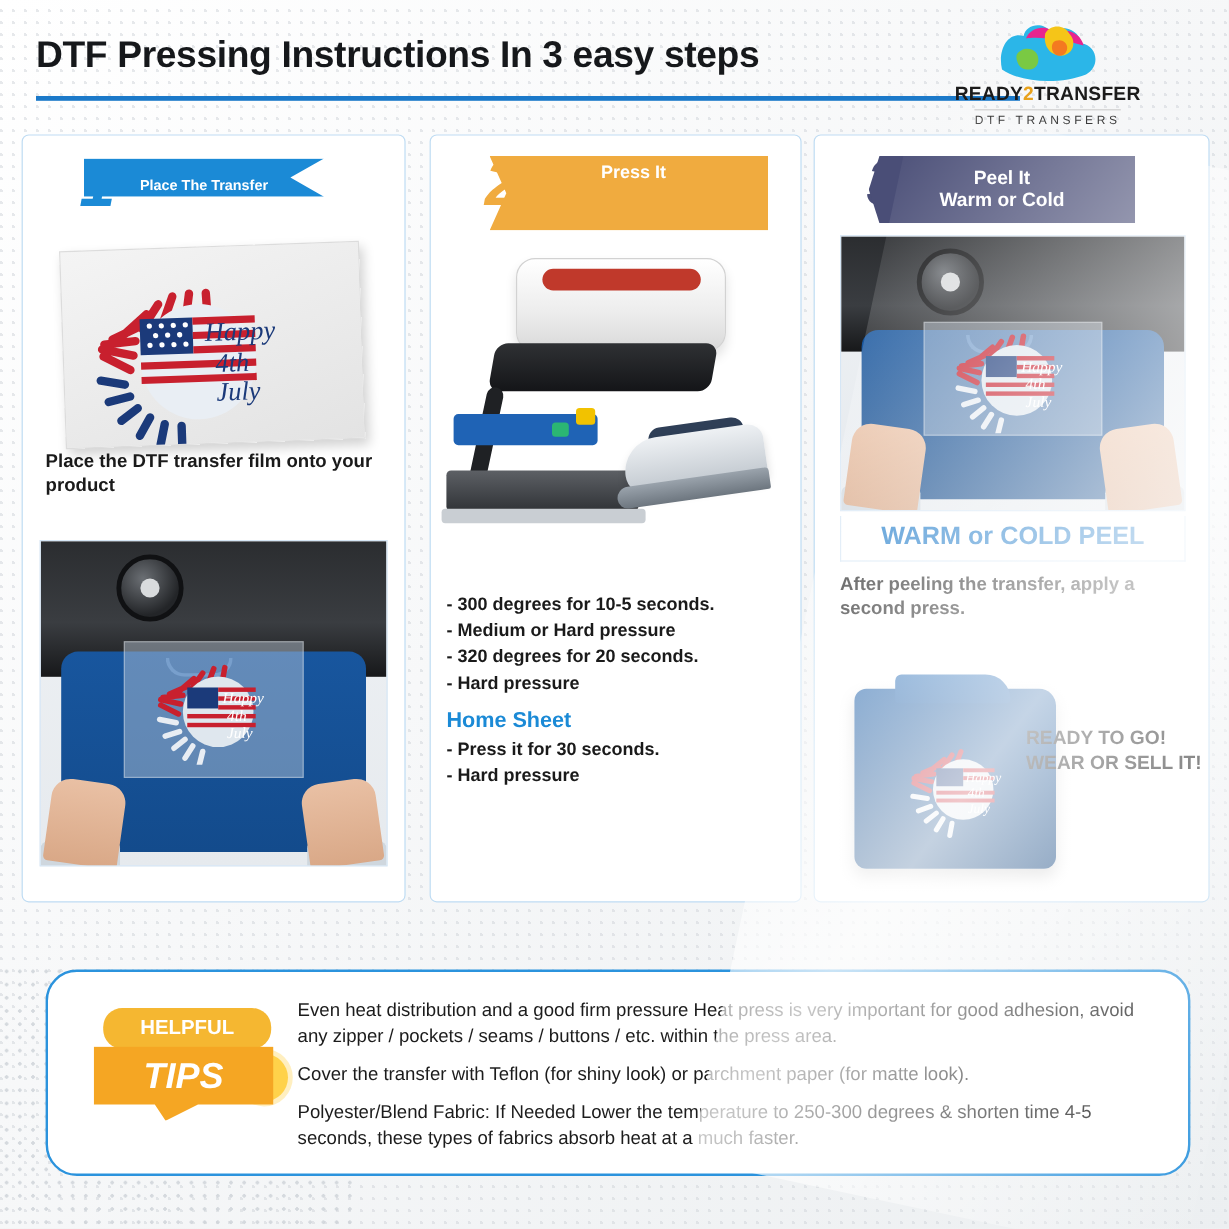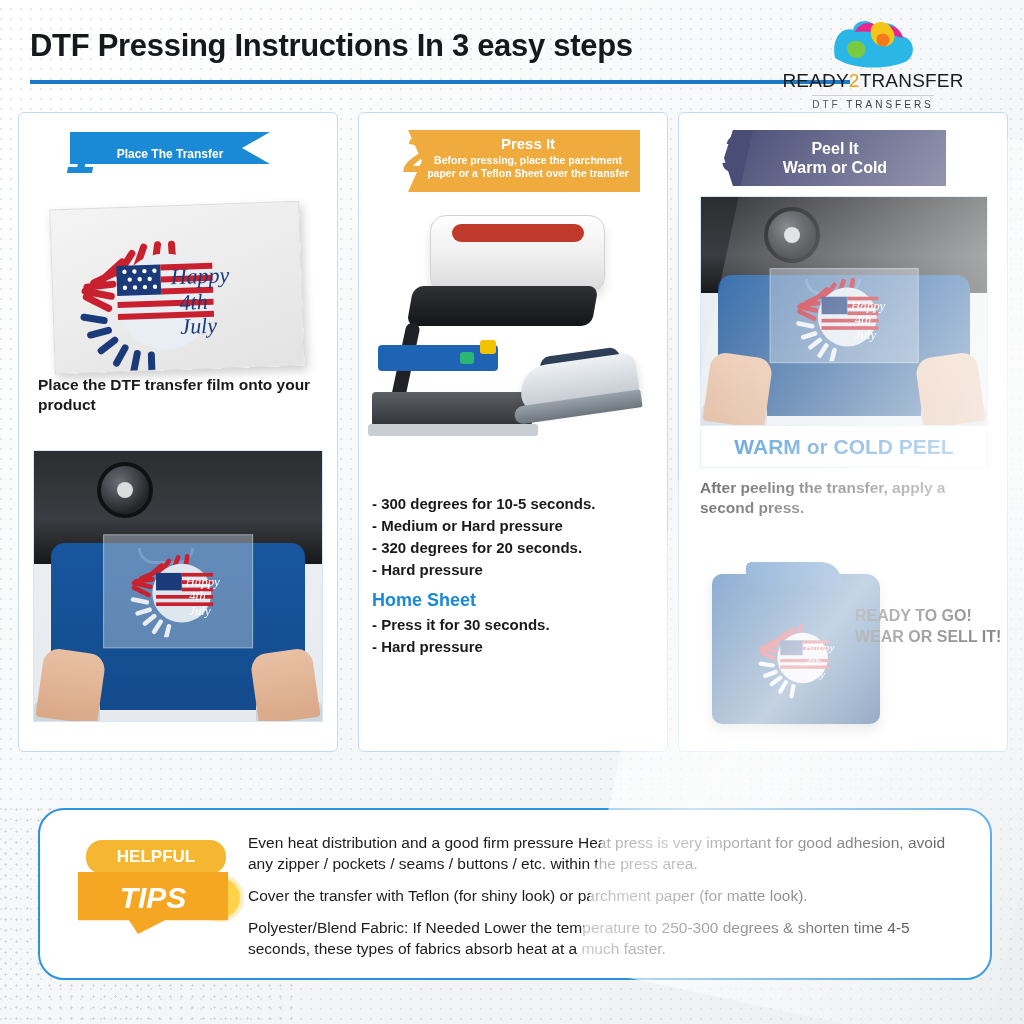--- a/index.html
+++ b/index.html
@@ -44,21 +44,21 @@
     background: #1b79c9;
   }
   .brand {
     position: absolute; right: 0; top: 0; width: 230px; text-align: center;
   }
   .brand-mark { position: relative; height: 52px; }
   .splat {
     position: absolute; left: 50%; top: 0; width: 96px; height: 50px;
     transform: translateX(-50%);
   }
-  .brand-name { font-size: 19px; font-weight: normal; color: #1b1b1b; letter-spacing: .2px; }
+  .brand-name { font-size: 16px; font-weight: bold; color: #1b1b1b; letter-spacing: .2px; }
   .brand-name .two { color: #e8a21c; }
   .brand-sub {
     font-size: 10px; color: #3b3b3b; letter-spacing: 3px; margin-top: 3px;
     border-top: 1px solid #cfcfcf; padding-top: 3px; display: inline-block;
   }
 
   
   .panel {
     position: absolute; background: #ffffff;
     border: 1.5px solid #bfdcf3; border-radius: 6px;
@@ -373,21 +373,20 @@
     <div class="sleeve sleeve-l"></div>
     <div class="sleeve sleeve-r"></div>
     <div class="hands-l"></div>
     <div class="hands-r"></div>
   </div>
 
   <div class="panel p2"></div>
   <div class="step-num n2">2</div>
   <div class="ribbon ribbon-2">
     <div class="r2-title">Press It</div>
-    <div class="r2-sub">Before pressing, place the parchment paper or a Teflon Sheet over the transfer</div>
   </div>
 
   <div>
     <div class="eq ep-body"></div>
     <div class="eq ep-stripe"></div>
     <div class="eq ep-base"></div>
     <div class="eq hp-lever"></div>
     <div class="eq hp-plate"></div>
     <div class="eq hp-knob1"></div>
     <div class="eq hp-knob2"></div>

